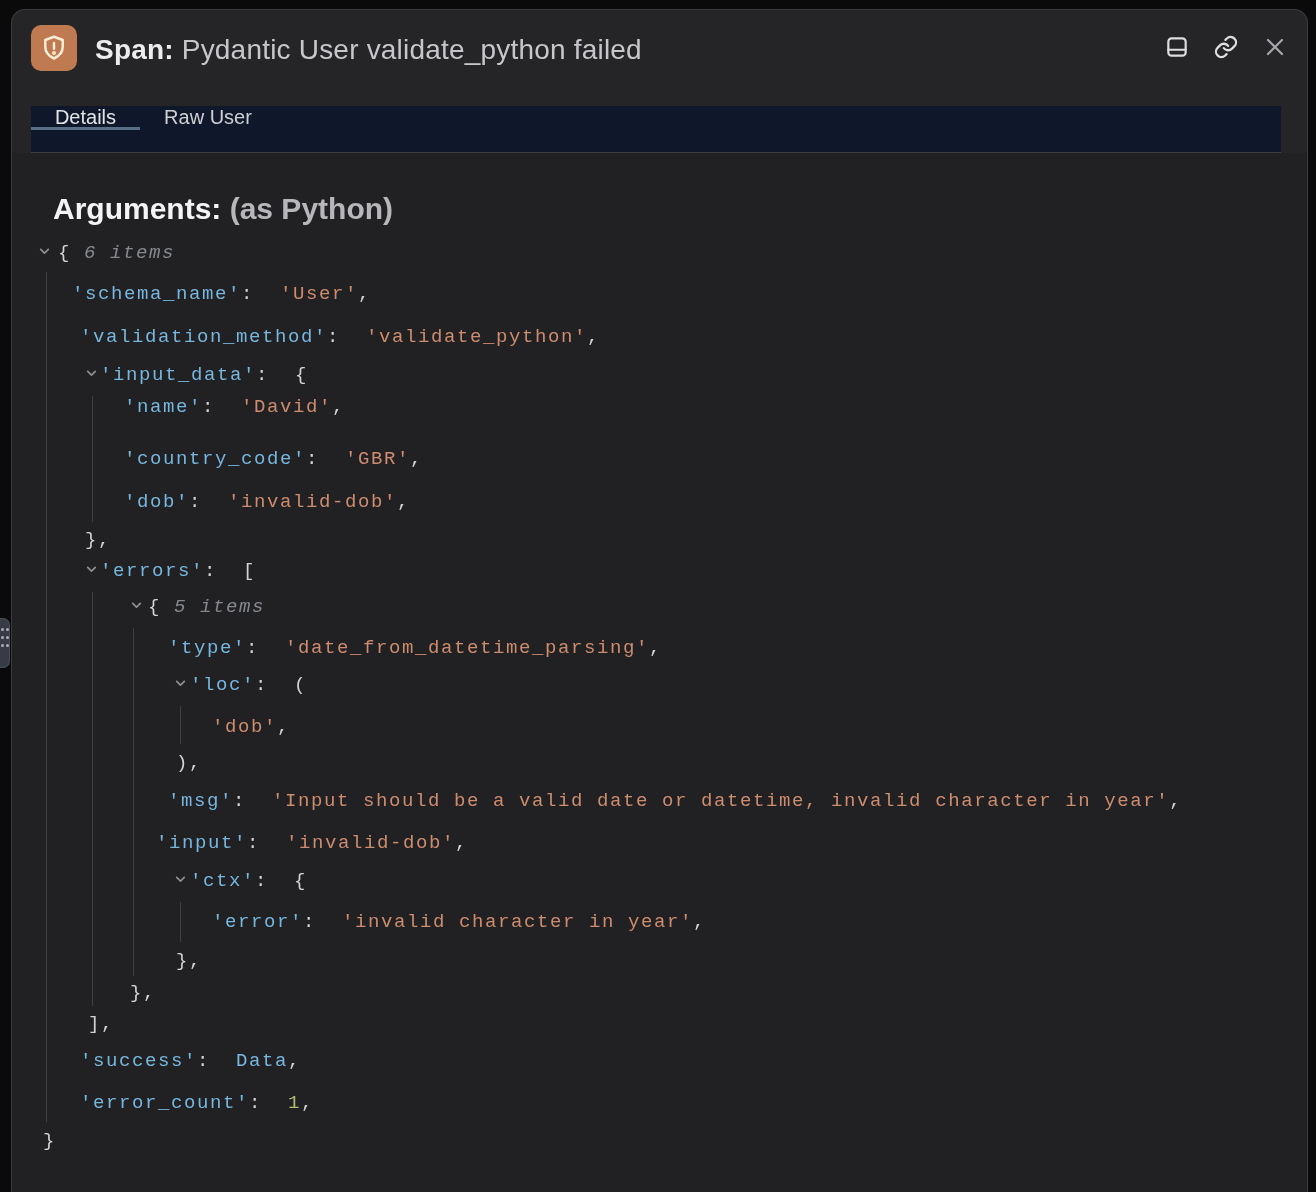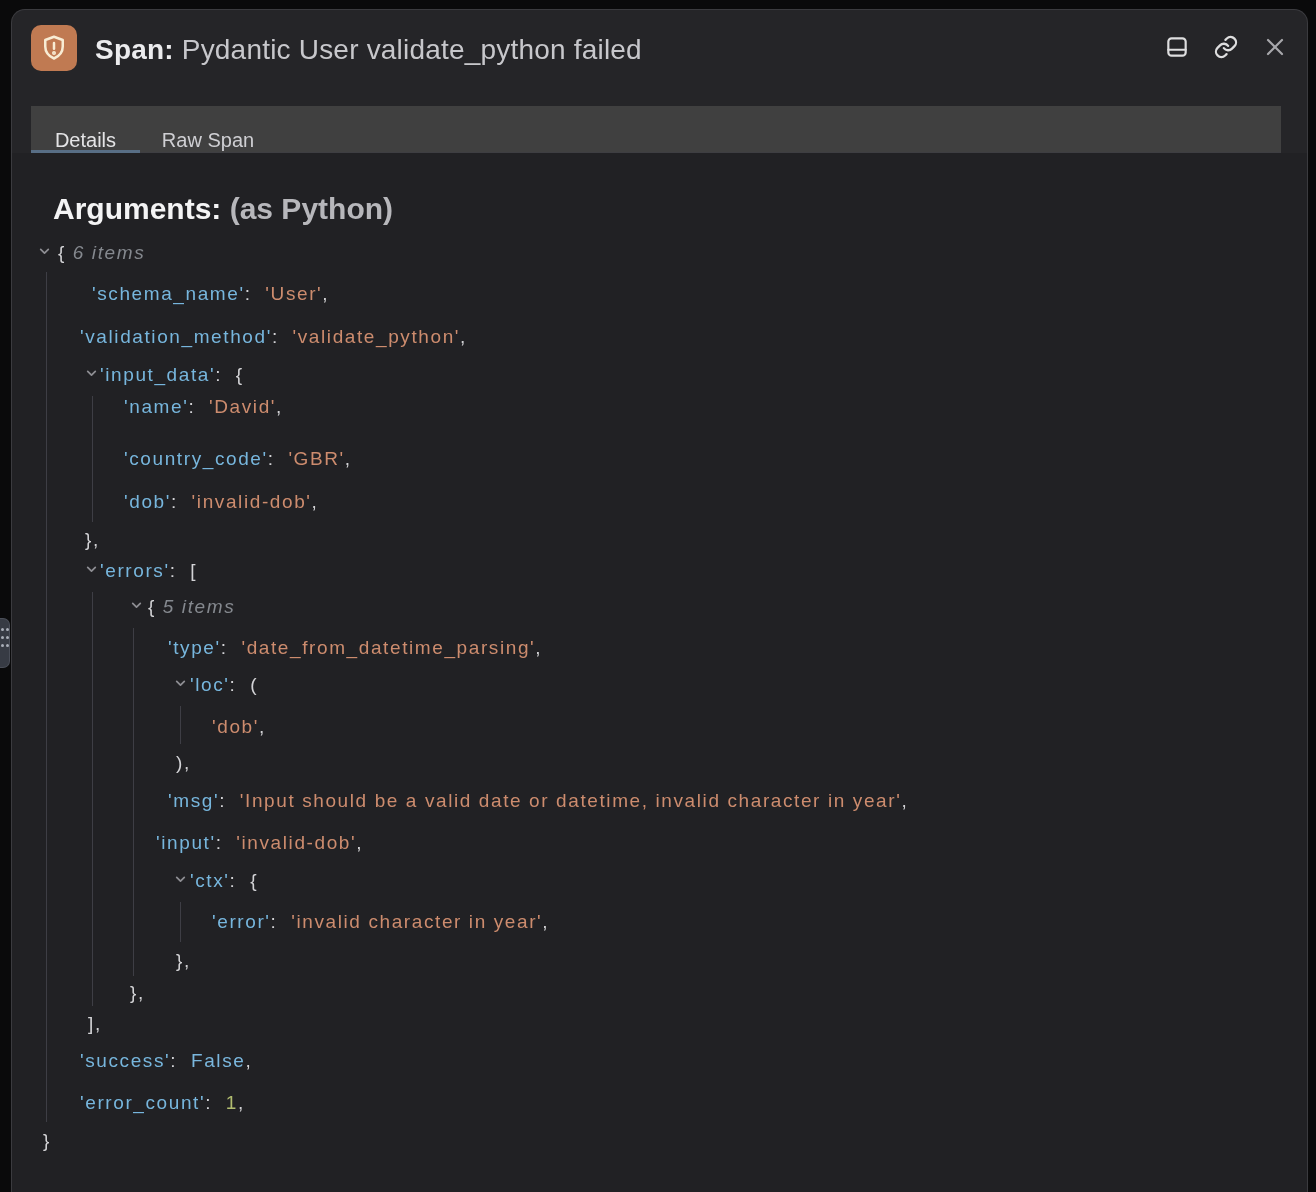--- a/index.html
+++ b/index.html
@@ -21,38 +21,38 @@
     position:absolute;left:95px;top:34px;font-size:28px;letter-spacing:.2px;
     white-space:nowrap;
   }
   .title .t-pre{font-weight:700;color:#ececee;}
   .title .t-rest{font-weight:400;color:#c7c7cb;}
   .hdr-actions{position:absolute;top:33px;left:1163px;display:flex;gap:21px;align-items:center;}
   .hdr-actions .abtn{width:28px;height:28px;display:flex;align-items:center;justify-content:center;cursor:pointer;}
   
   .tabbar{
     position:absolute;left:31px;top:106px;width:1250px;height:47px;
-    background:#404040;border-bottom:1px solid #3e3e42;box-sizing:border-box;
-    display:flex;align-items:flex-end;
+    background:#0f172a;border-bottom:1px solid #3e3e42;box-sizing:border-box;
+    display:flex;align-items:flex-start;
   }
   .tab{display:flex;align-items:center;justify-content:center;font-size:20px;position:relative;cursor:pointer;}
   .tab-details{width:109px;color:#e4e4e6;}
   .tab-raw{width:136px;color:#cfcfd3;}
   .tab.active::after{
     content:"";position:absolute;left:0;right:0;bottom:-1px;height:3px;background:#586e85;
   }
   
   .heading{position:absolute;left:53px;top:192px;font-size:30px;font-weight:700;white-space:nowrap;}
   .heading .h-main{color:#f4f4f5;}
   .heading .h-suffix{color:#b7b7bb;}
   
   .content-bg{position:absolute;left:12px;top:153px;width:1295px;height:1039px;background:#212124;}
   
   .tree{position:absolute;left:0;top:0;width:1316px;height:1192px;
-    font-family:Liberation Sans, sans-serif;font-size:19px;letter-spacing:1.6px;}
+    font-family:Liberation Mono, monospace;font-size:19px;letter-spacing:1.6px;}
   .trow{position:absolute;height:28px;line-height:28px;white-space:pre;}
   .guide{position:absolute;width:1px;background:#3e3e45;}
   .chev{position:absolute;top:6px;width:13px;height:13px;color:#8e8e93;}
   .c-key{color:#77b6dd;}
   .c-str{color:#cd8c6e;}
   .c-punct{color:#d3d3d6;}
   .c-meta{color:#85898f;font-style:italic;}
   .c-bool{color:#7ab7de;}
   .c-num{color:#b2bd70;}
   
@@ -98,38 +98,38 @@
   <span class="abtn">
     <svg width="24" height="24" viewBox="0 0 24 24" fill="none" stroke="#a7a7ab" stroke-width="2.2" stroke-linecap="round">
       <line x1="5" y1="5" x2="19" y2="19"></line>
         <line x1="19" y1="5" x2="5" y2="19"></line>
     </svg>
   </span>
 </div>
 
 <div class="tabbar">
   <div class="tab tab-details active">Details</div>
-  <div class="tab tab-raw">Raw Span</div>
+  <div class="tab tab-raw">Raw User</div>
 </div>
 
 <div class="heading">
   <span class="h-main">Arguments:</span><span class="h-suffix"> (as Python)</span>
 </div>
 
 <div class="tree">
     <div class="guide" style="left: 46px; top: 272px; height: 850px;"></div>
     <div class="guide" style="left: 92px; top: 396px; height: 126px;"></div>
     <div class="guide" style="left: 92px; top: 592px; height: 414px;"></div>
     <div class="guide" style="left: 133px; top: 628px; height: 348px;"></div>
     <div class="guide" style="left: 180px; top: 706px; height: 38px;"></div>
     <div class="guide" style="left: 180px; top: 902px; height: 40px;"></div>
     <div class="trow" style="left: 58px; top: 239px;"><span class="chev" style="left: -20px;"><svg width="13" height="13" viewBox="0 0 12 12" fill="none" stroke="currentColor" stroke-width="1.6" stroke-linecap="round" stroke-linejoin="round">
           <polyline points="2.5,4 6,7.5 9.5,4"></polyline>
         </svg></span><span class="c-punct">{ </span><span class="c-meta">6 items</span></div>
-    <div class="trow" style="left: 92px; top: 280px;"><span class="c-key">'schema_name'</span><span class="c-punct">:  </span><span class="c-str">'User'</span><span class="c-punct">,</span></div>
+    <div class="trow" style="left: 72px; top: 280px;"><span class="c-key">'schema_name'</span><span class="c-punct">:  </span><span class="c-str">'User'</span><span class="c-punct">,</span></div>
     <div class="trow" style="left: 80px; top: 323px;"><span class="c-key">'validation_method'</span><span class="c-punct">:  </span><span class="c-str">'validate_python'</span><span class="c-punct">,</span></div>
     <div class="trow" style="left: 100px; top: 361px;"><span class="chev" style="left: -15px;"><svg width="13" height="13" viewBox="0 0 12 12" fill="none" stroke="currentColor" stroke-width="1.6" stroke-linecap="round" stroke-linejoin="round">
           <polyline points="2.5,4 6,7.5 9.5,4"></polyline>
         </svg></span><span class="c-key">'input_data'</span><span class="c-punct">:  {</span></div>
     <div class="trow" style="left: 124px; top: 393px;"><span class="c-key">'name'</span><span class="c-punct">:  </span><span class="c-str">'David'</span><span class="c-punct">,</span></div>
     <div class="trow" style="left: 124px; top: 488px;"><span class="c-key">'dob'</span><span class="c-punct">:  </span><span class="c-str">'invalid-dob'</span><span class="c-punct">,</span></div>
     <div class="trow" style="left: 124px; top: 445px;"><span class="c-key">'country_code'</span><span class="c-punct">:  </span><span class="c-str">'GBR'</span><span class="c-punct">,</span></div>
     <div class="trow" style="left: 85px; top: 526px;"><span class="c-punct">},</span></div>
     <div class="trow" style="left: 100px; top: 557px;"><span class="chev" style="left: -15px;"><svg width="13" height="13" viewBox="0 0 12 12" fill="none" stroke="currentColor" stroke-width="1.6" stroke-linecap="round" stroke-linejoin="round">
           <polyline points="2.5,4 6,7.5 9.5,4"></polyline>
@@ -145,21 +145,21 @@
     <div class="trow" style="left: 176px; top: 749px;"><span class="c-punct">),</span></div>
     <div class="trow" style="left: 168px; top: 787px;"><span class="c-key">'msg'</span><span class="c-punct">:  </span><span class="c-str">'Input should be a valid date or datetime, invalid character in year'</span><span class="c-punct">,</span></div>
     <div class="trow" style="left: 156px; top: 829px;"><span class="c-key">'input'</span><span class="c-punct">:  </span><span class="c-str">'invalid-dob'</span><span class="c-punct">,</span></div>
     <div class="trow" style="left: 190px; top: 867px;"><span class="chev" style="left: -16px;"><svg width="13" height="13" viewBox="0 0 12 12" fill="none" stroke="currentColor" stroke-width="1.6" stroke-linecap="round" stroke-linejoin="round">
           <polyline points="2.5,4 6,7.5 9.5,4"></polyline>
         </svg></span><span class="c-key">'ctx'</span><span class="c-punct">:  {</span></div>
     <div class="trow" style="left: 212px; top: 908px;"><span class="c-key">'error'</span><span class="c-punct">:  </span><span class="c-str">'invalid character in year'</span><span class="c-punct">,</span></div>
     <div class="trow" style="left: 176px; top: 947px;"><span class="c-punct">},</span></div>
     <div class="trow" style="left: 130px; top: 979px;"><span class="c-punct">},</span></div>
     <div class="trow" style="left: 88px; top: 1010px;"><span class="c-punct">],</span></div>
-    <div class="trow" style="left: 80px; top: 1047px;"><span class="c-key">'success'</span><span class="c-punct">:  </span><span class="c-bool">False</span><span class="c-punct">,</span></div>
+    <div class="trow" style="left: 80px; top: 1047px;"><span class="c-key">'success'</span><span class="c-punct">:  </span><span class="c-bool">Data</span><span class="c-punct">,</span></div>
     <div class="trow" style="left: 80px; top: 1089px;"><span class="c-key">'error_count'</span><span class="c-punct">:  </span><span class="c-num">1</span><span class="c-punct">,</span></div>
     <div class="trow" style="left: 43px; top: 1127px;"><span class="c-punct">}</span></div>
   </div>
 
 <div class="drag-handle">
   <span class="dots">
       <i></i>
       <i></i>
       <i></i>
       <i></i>

